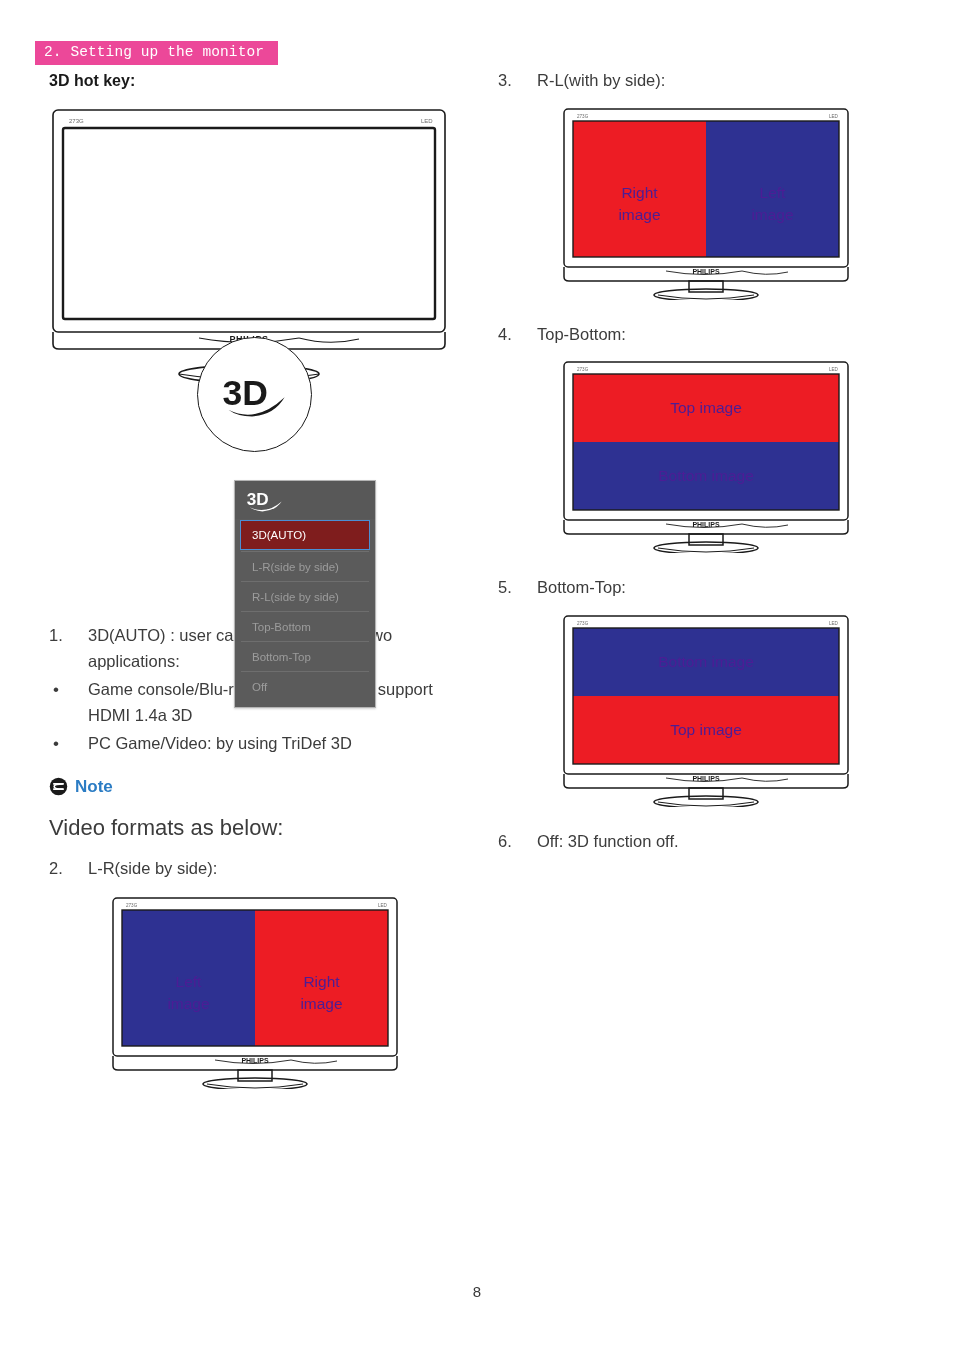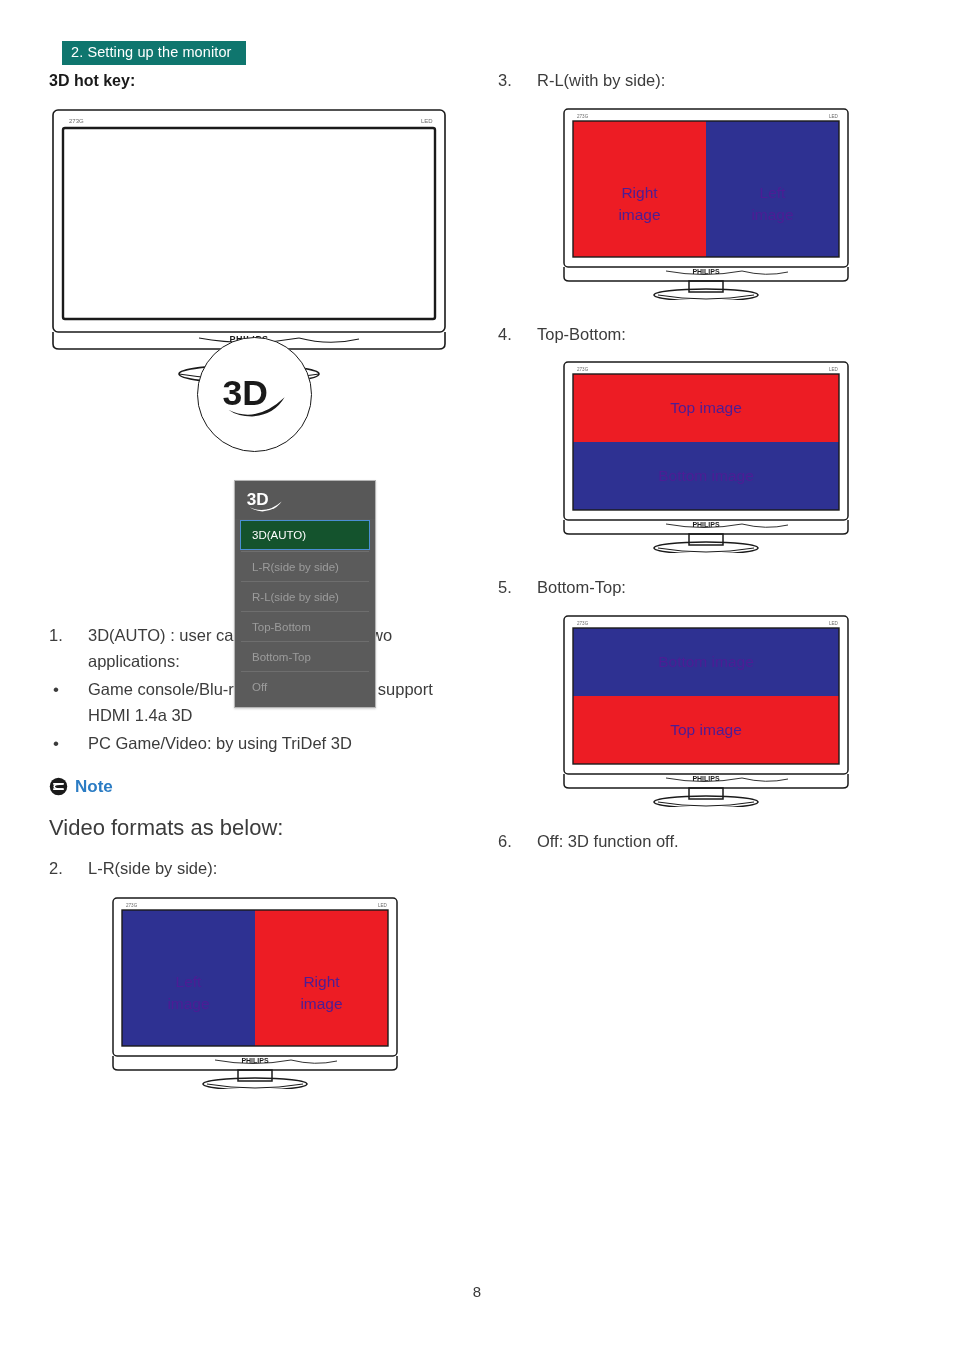--- a/index.html
+++ b/index.html
@@ -16,29 +16,30 @@
     overflow: hidden;
   }
 
   
   .page {
     position: absolute;
     inset: 0;
   }
   .chapter-tab {
     position: absolute;
-    left: 62px;
+    left: 35px;
     top: 41px;
-    background: #0f766e;
+    background: #ec4899;
     color: #ffffff;
     font-size: 14.5px;
     line-height: 21px;
     padding: 1px 14px 2px 9px;
     letter-spacing: .1px;
     white-space: nowrap;
+    font-family: Liberation Mono, monospace;
   }
   .page-number {
     position: absolute;
     left: 0;
     right: 0;
     top: 1283px;
     text-align: center;
     font-size: 15px;
     color: #3a3a3a;
   }
@@ -162,21 +163,21 @@
     padding-left: 11px;
     font-size: 11.5px;
     color: #9c9c9c;
     background: #5b5b5b;
     box-sizing: border-box;
     border-top: 1px solid #6e6e6e;
     margin: 0 6px;
   }
   .osd-item.first { border-top: none; }
   .osd-item.selected {
-    background: #14532d;
+    background: #7f1d1d;
     color: #ffffff;
     border: 1px solid #4b8fd4;
     height: 30px;
     margin: 1px 5px 1px 5px;
   }
 
   
   .badge-3d {
     position: absolute;
     left: 148px;

